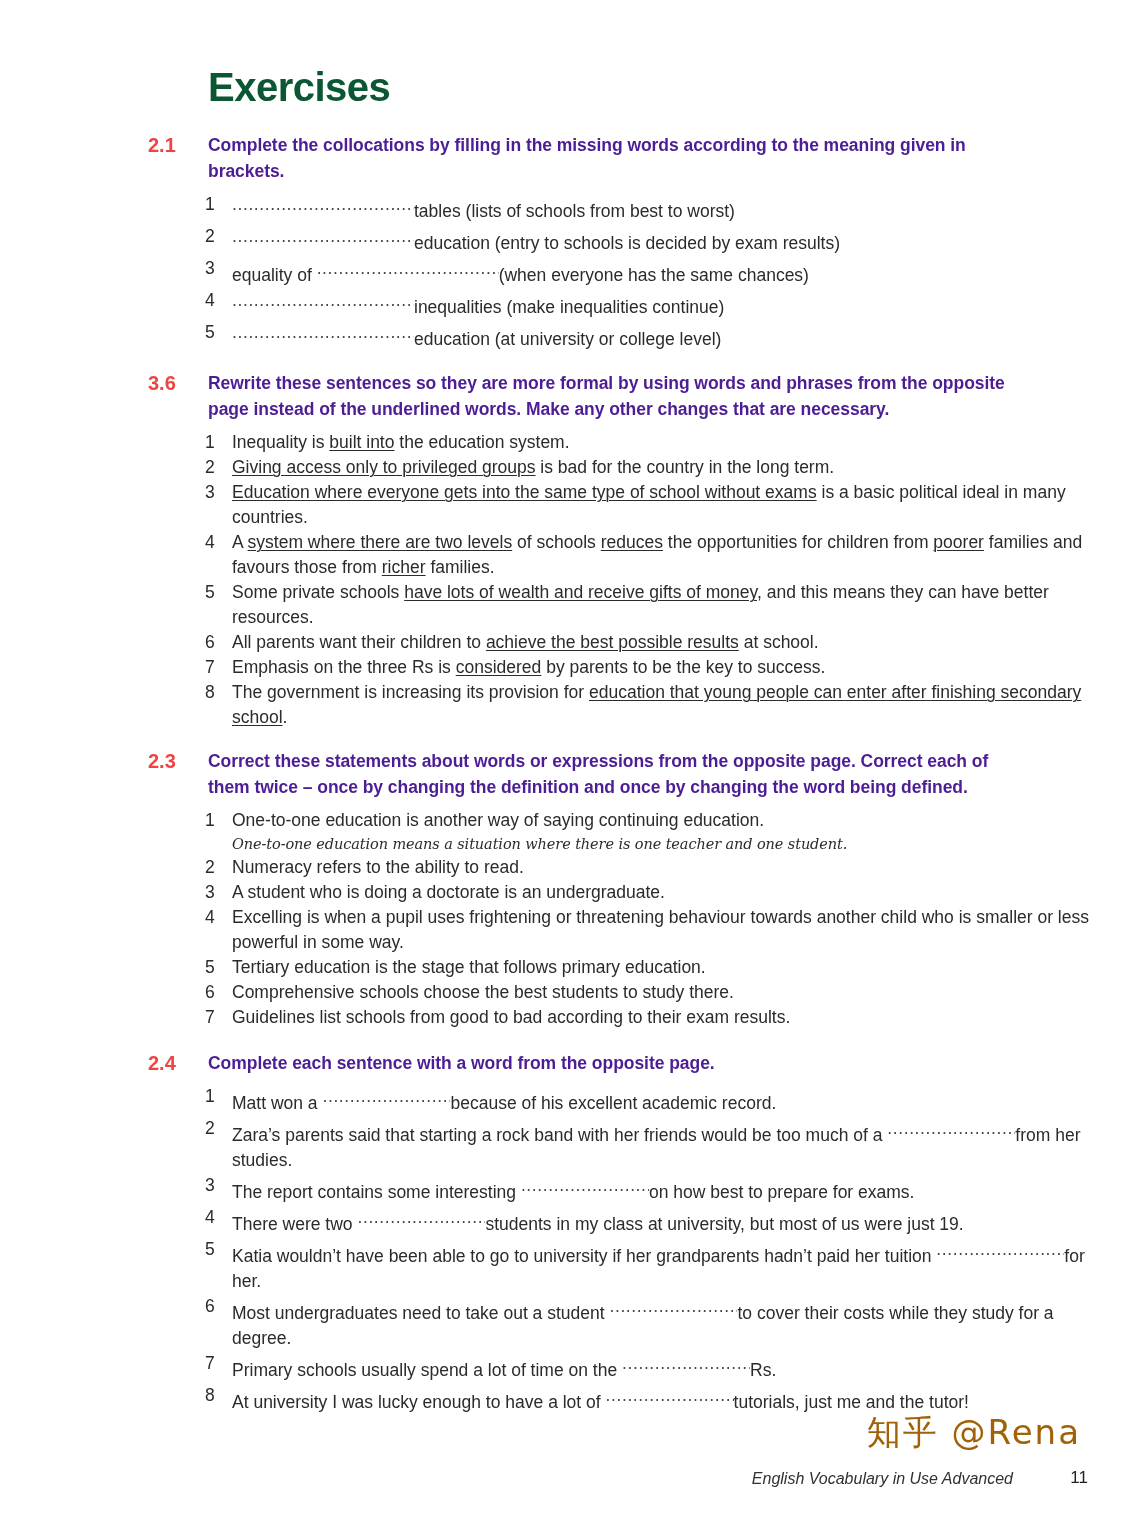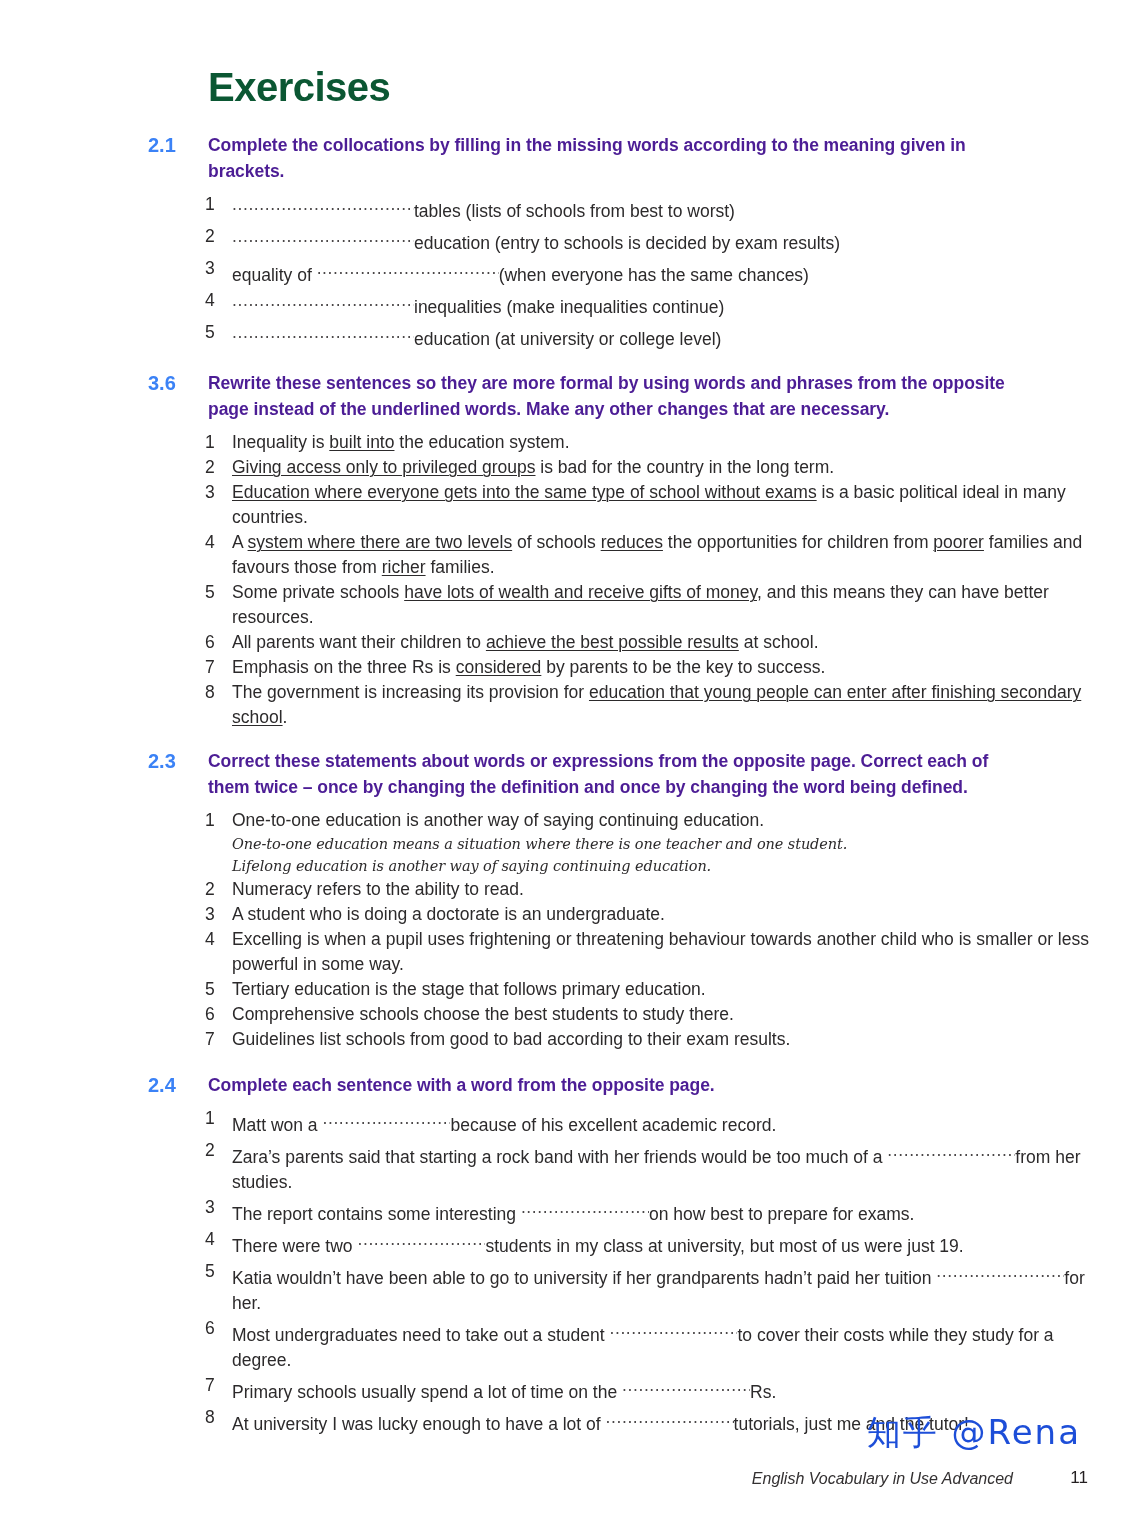--- a/index.html
+++ b/index.html
@@ -44,21 +44,21 @@
     position: relative;
     margin-bottom: 14px;
   }
   .ex-num {
     position: absolute;
     left: 148px;
     top: 0;
     width: 50px;
     font-size: 20px;
     font-weight: bold;
-    color: #3b82f6;
+    color: #ef4444;
     line-height: 26px;
   }
   .ex-head {
     margin: 0 0 0 208px;
     width: 830px;
     font-size: 17.5px;
     font-weight: bold;
     line-height: 26px;
     color: #4c1d95;
     letter-spacing: -0.05px;
@@ -146,21 +146,21 @@
     font-weight: normal;
     color: #231f20;
   }
 
   
   .watermark {
     position: absolute;
     right: 42px;
     bottom: 58px;
     font-size: 34px;
-    color: #1d4ed8;
+    color: #a16207;
     letter-spacing: 2px;
     white-space: nowrap;
     font-family: "DejaVu Sans", sans-serif;
     user-select: none;
   }
 </style>
 </head>
 <body>
 
 <div class="page">
@@ -222,21 +222,20 @@
       </ol>
     </section>
 
     <section class="exercise" style="margin-bottom:20px;">
       <div class="ex-num">2.3</div>
       <p class="ex-head" style="width:800px;">Correct these statements about words or expressions from the opposite page. Correct each of them twice – once by changing the definition and once by changing the word being defined.</p>
       <ol class="items">
         <li>
           <span class="idx">1</span><span>One-to-one education is another way of saying continuing education.</span>
           <span class="handwriting">One-to-one education means a situation where there is one teacher and one student.</span>
-          <span class="handwriting">Lifelong education is another way of saying continuing education.</span>
         </li>
         <li>
           <span class="idx">2</span><span>Numeracy refers to the ability to read.</span>
         </li>
         <li>
           <span class="idx">3</span><span>A student who is doing a doctorate is an undergraduate.</span>
         </li>
         <li>
           <span class="idx">4</span><span>Excelling is when a pupil uses frightening or threatening behaviour towards another child who is smaller or less powerful in some way.</span>
         </li>

